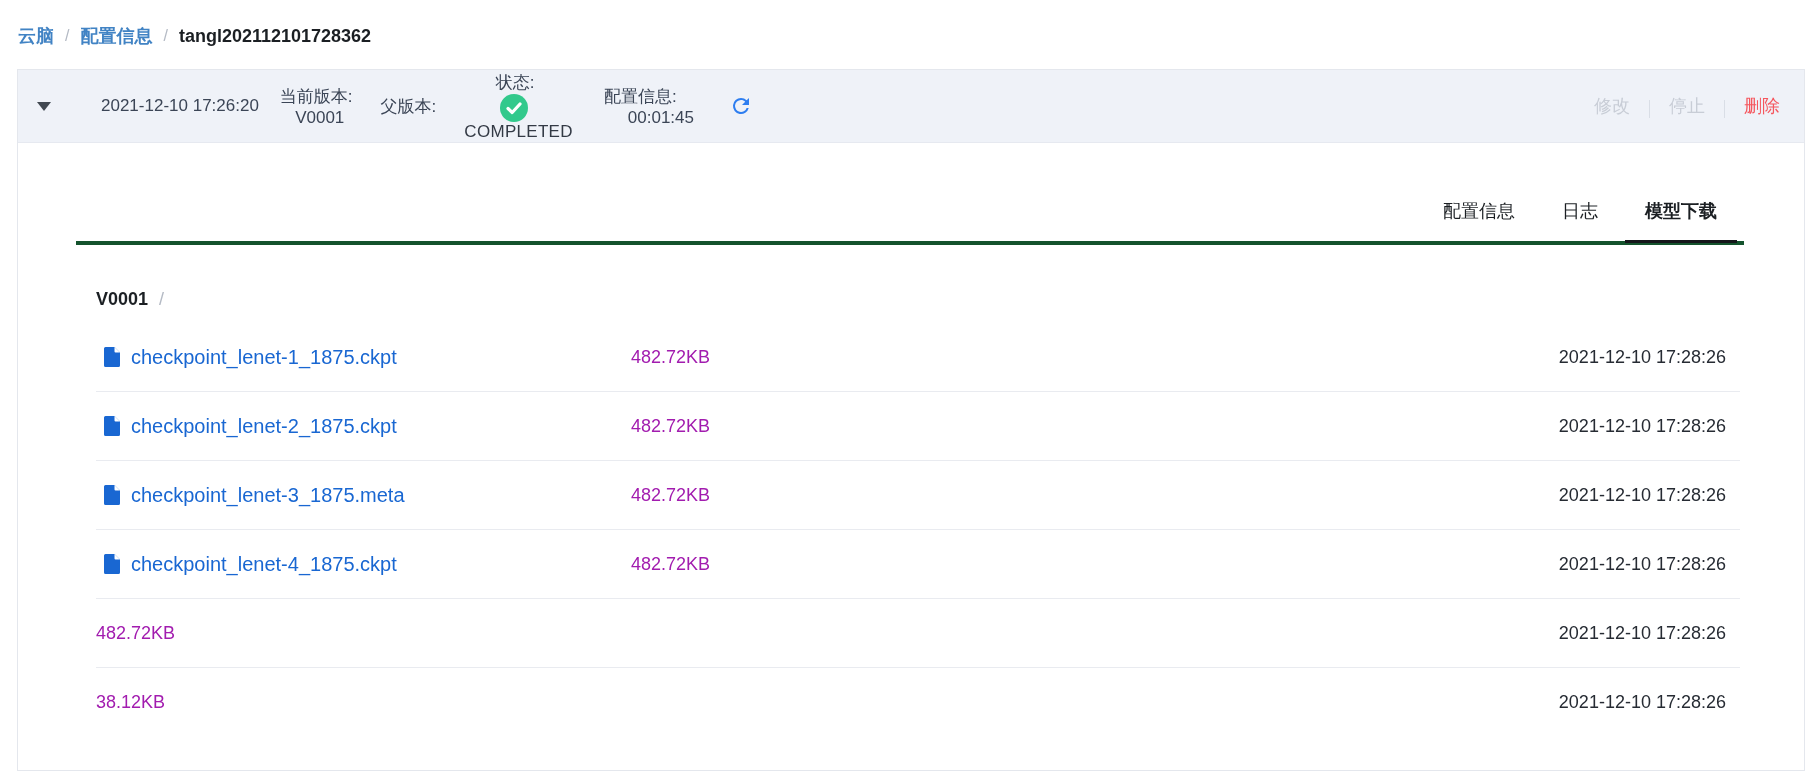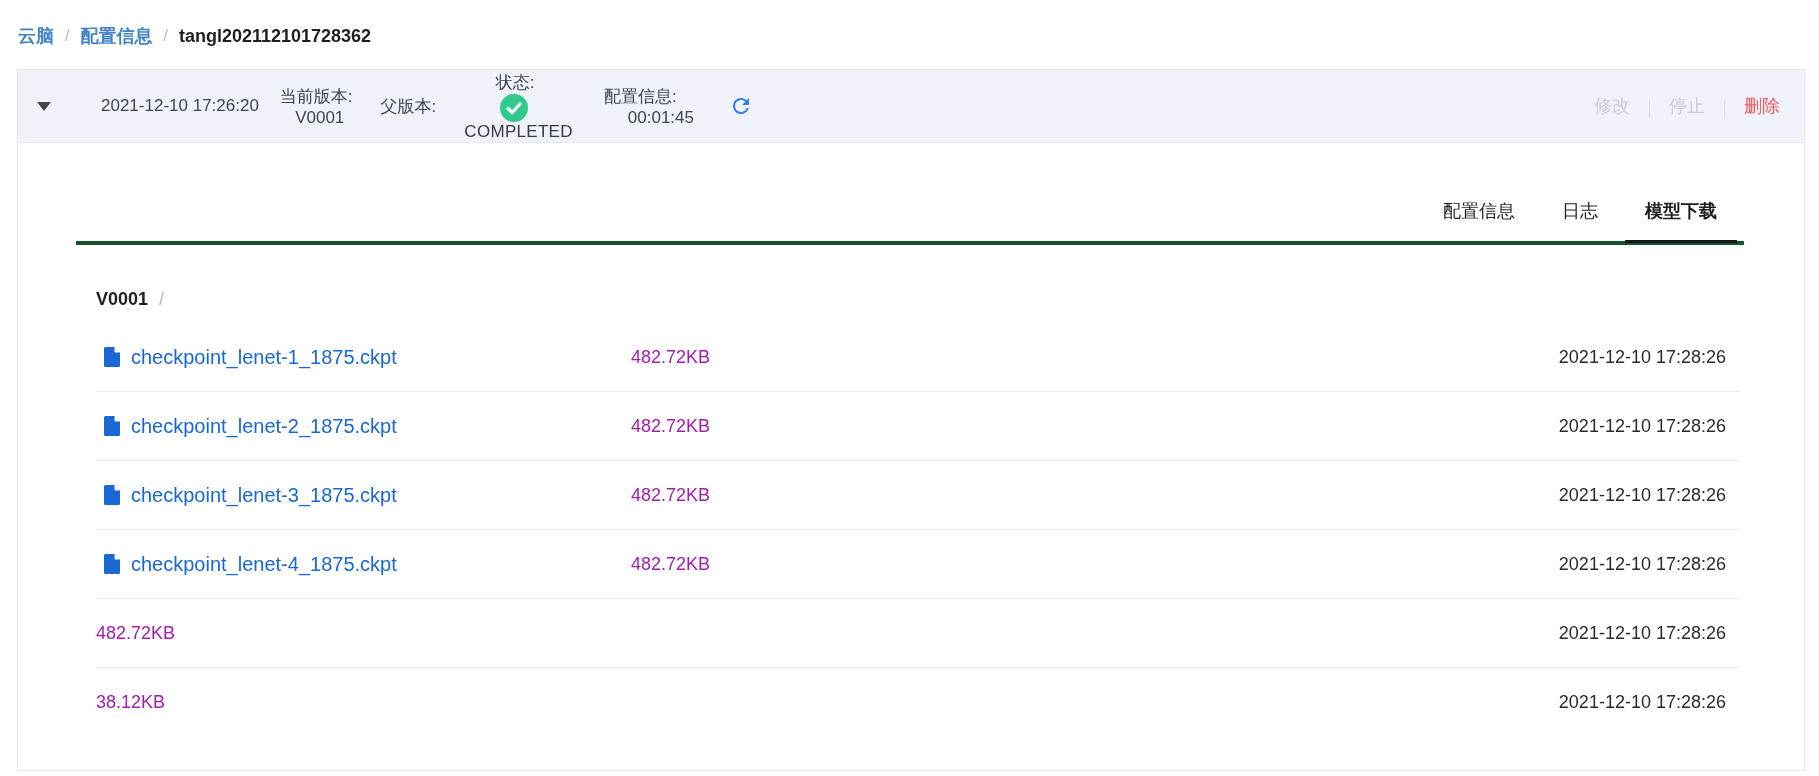--- a/index.html
+++ b/index.html
@@ -143,21 +143,21 @@
     <div class="cell-size">482.72KB</div>
     <div class="cell-date">2021-12-10 17:28:26</div>
   </div>
 
   <div class="file-row">
     <div class="cell-name">
       <svg class="file-icon" viewBox="0 0 16 20">
         <path fill="#1967d2" d="M1.5 0h9L16 5.5V18.5A1.5 1.5 0 0 1 14.5 20h-13A1.5 1.5 0 0 1 0 18.5v-17A1.5 1.5 0 0 1 1.5 0z"></path>
         <path fill="#ffffff" d="M10.5 0L16 5.5h-4.5a1 1 0 0 1-1-1V0z"></path>
       </svg>
-      <a class="file-link">checkpoint_lenet-3_1875.ckpt</a>
+      <a class="file-link">checkpoint_lenet-3_1875.meta</a>
     </div>
     <div class="cell-size">482.72KB</div>
     <div class="cell-date">2021-12-10 17:28:26</div>
   </div>
 
   <div class="file-row">
     <div class="cell-name">
       <svg class="file-icon" viewBox="0 0 16 20">
         <path fill="#1967d2" d="M1.5 0h9L16 5.5V18.5A1.5 1.5 0 0 1 14.5 20h-13A1.5 1.5 0 0 1 0 18.5v-17A1.5 1.5 0 0 1 1.5 0z"></path>
         <path fill="#ffffff" d="M10.5 0L16 5.5h-4.5a1 1 0 0 1-1-1V0z"></path>

